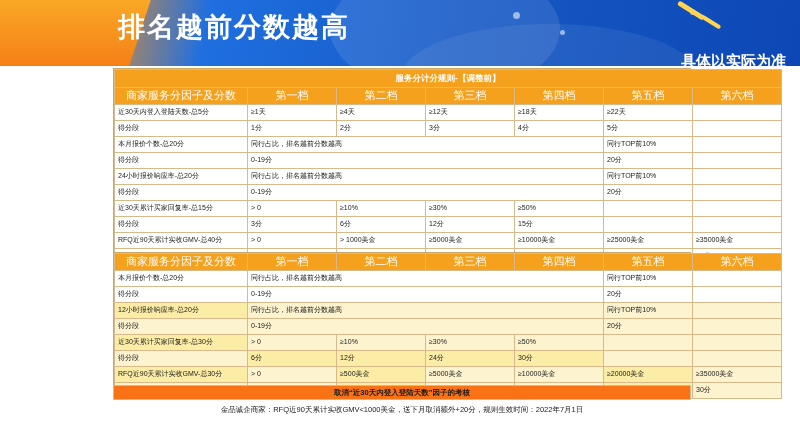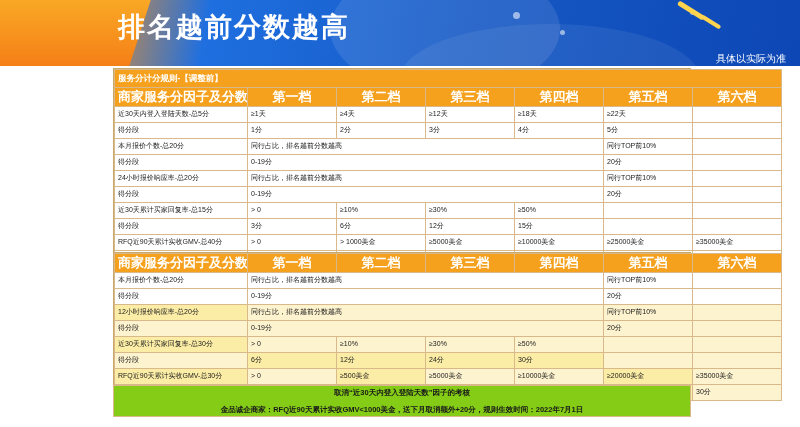--- a/index.html
+++ b/index.html
@@ -76,22 +76,22 @@
     font-size: 27px;
     font-weight: bold;
     color: #ffffff;
     letter-spacing: 2px;
     font-family: "Liberation Sans", sans-serif;
   }
   .subtitle {
     position: absolute;
     right: 14px;
     top: 52px;
-    font-size: 10px;
-    font-weight: normal;
+    font-size: 15px;
+    font-weight: bold;
     color: #ffffff;
   }
   
   .tbl-wrap {
     position: absolute;
     left: 113px;
     width: 578px;
     border: 1px solid #c8a96a;
     box-sizing: border-box;
   }
@@ -112,31 +112,31 @@
     font-weight: normal;
     line-height: 1.25;
     height: 13px;
     overflow: hidden;
     white-space: nowrap;
   }
   .caption td {
     background: #f5a11d;
     color: #ffffff;
     font-weight: bold;
-    text-align: left;
+    text-align: center;
     font-size: 8.5px;
     height: 15px;
     margin-left: 8px;
   }
   .colhead td {
     background: #f5a11d;
     color: #ffffff;
-    font-weight: bold;
-    text-align: center;
-    font-size: 13px;
+    font-weight: normal;
+    text-align: center;
+    font-size: 11px;
     height: 14px;
   }
   .colhead td.first {
     text-align: center;
   }
   .row-white td { background: #ffffff; }
   .row-note td {
     background: #ffffff;
     text-align: center;
     font-weight: bold;
@@ -152,37 +152,37 @@
   col.c5 { width: 89px; }
   col.c6 { width: 89px; }
 
   
   .footer-box {
     position: absolute;
     left: 113px;
     top: 385px;
     width: 578px;
     box-sizing: border-box;
-    background: #84cc16;
+    background: #f97316;
     border: 1px solid #d9b98a;
     text-align: center;
     font-size: 7.5px;
     font-weight: bold;
     color: #1a1a1a;
-    padding: 2px 0 18px 0;
+    padding: 2px 0 1px 0;
     line-height: 1.35;
   }
   .footer-line2 {
     position: absolute;
     left: 113px;
     top: 405px;
     width: 578px;
     text-align: center;
     font-size: 7.5px;
-    font-weight: bold;
+    font-weight: normal;
     color: #1a1a1a;
   }
   .sidebar-left {
     position: absolute;
     left: 0; top: 66px;
     width: 10px; height: 361px;
     background: #ffffff;
   }
 </style>
 </head>

